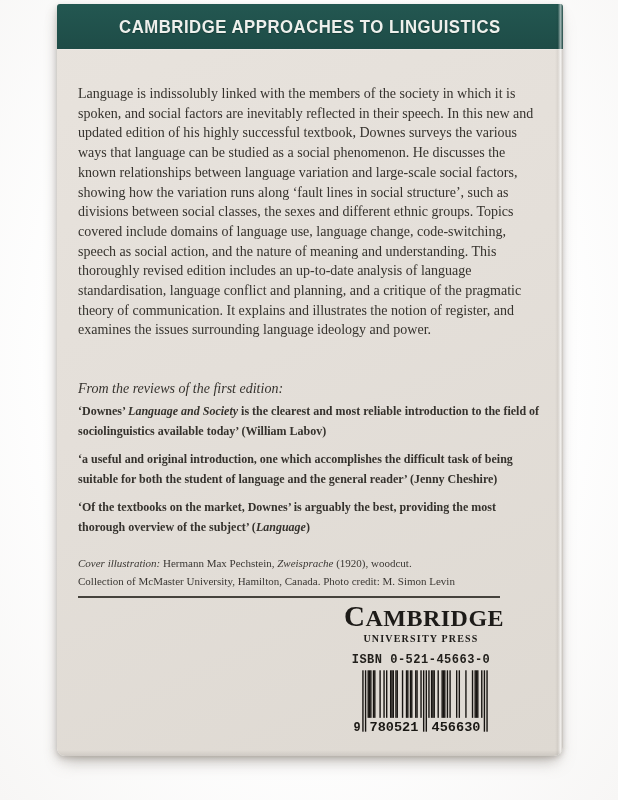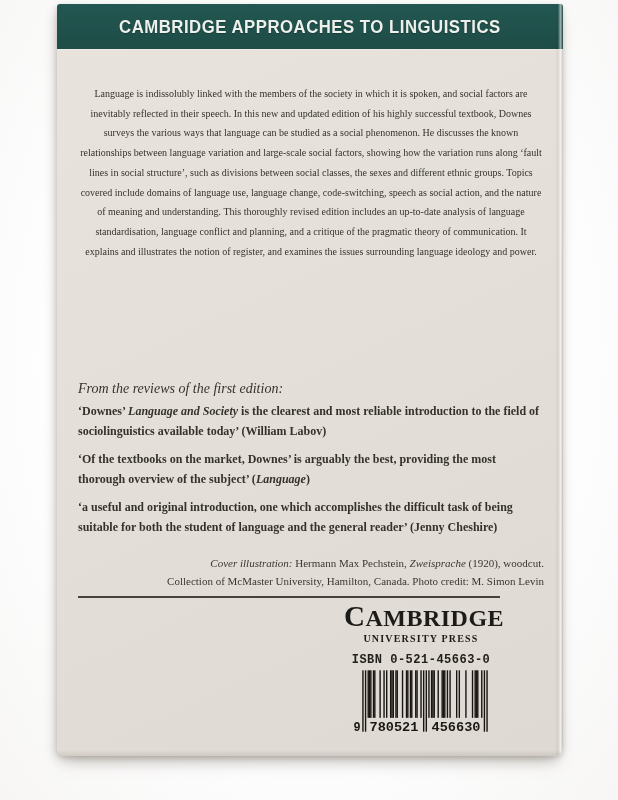--- a/index.html
+++ b/index.html
@@ -40,36 +40,36 @@
   }
   .banner-title {
     color:#eef0ec;
     font-family:"Liberation Sans", sans-serif;
     font-weight:bold; font-size:19px; letter-spacing:.6px;
     transform:scaleX(.88); white-space:nowrap;
     text-shadow:0 1px 1px rgba(0,0,0,.25);
   }
   .blurb {
     position:absolute; left:21px; top:80px; width:466px;
-    font-size:10px; line-height:19.7px; color:#35322d;
-    text-align:center;
+    font-size:14px; line-height:19.7px; color:#35322d;
+    text-align:left;
   }
   .reviews-heading {
     position:absolute; left:21px; top:377px; width:466px;
     font-style:italic; font-size:14px; color:#35322d;
   }
   .reviews {
     position:absolute; left:21px; top:398px; width:466px;
     font-size:12px; line-height:19.5px; color:#35322d;font-weight:bold;
   }
   .review { margin-bottom:9px; }
   .it { font-style:italic; }
   .credits {
     position:absolute; left:21px; top:550px; width:466px;
-    font-size:11px; line-height:18px; color:#3a3733;text-align:right;
+    font-size:11px; line-height:18px; color:#3a3733;
   }
   .rule {
     position:absolute; left:21px; top:592px; width:422px; height:2px;
     background:#45423c;
   }
   .publisher {
     position:absolute; top:601px; right:65px; width:154px;
     text-align:center; color:#1d1b18;
   }
   .pub-name1 {
@@ -100,22 +100,22 @@
     <div class="banner">
       <div class="banner-title">CAMBRIDGE APPROACHES TO LINGUISTICS</div>
     </div>
 
     <div class="blurb">Language is indissolubly linked with the members of the society in which it is spoken, and social factors are inevitably reflected in their speech. In this new and updated edition of his highly successful textbook, Downes surveys the various ways that language can be studied as a social phenomenon. He discusses the known relationships between language variation and large-scale social factors, showing how the variation runs along ‘fault lines in social structure’, such as divisions between social classes, the sexes and different ethnic groups. Topics covered include domains of language use, language change, code-switching, speech as social action, and the nature of meaning and understanding. This thoroughly revised edition includes an up-to-date analysis of language standardisation, language conflict and planning, and a critique of the pragmatic theory of communication. It explains and illustrates the notion of register, and examines the issues surrounding language ideology and power.</div>
 
     <div class="reviews-heading">From the reviews of the first edition:</div>
 
     <div class="reviews">
       <div class="review"><span>‘Downes’ </span><span class="it">Language and Society</span><span> is the clearest and most reliable introduction to the field of sociolinguistics available today’ (William Labov)</span></div>
+      <div class="review"><span>‘a useful and original introduction, one which accomplishes the difficult task of being suitable for both the student of language and the general reader’ (Jenny Cheshire)</span></div>
       <div class="review"><span>‘Of the textbooks on the market, Downes’ is arguably the best, providing the most thorough overview of the subject’ (</span><span class="it">Language</span><span>)</span></div>
-      <div class="review"><span>‘a useful and original introduction, one which accomplishes the difficult task of being suitable for both the student of language and the general reader’ (Jenny Cheshire)</span></div>
     </div>
 
     <div class="credits">
       <div><span class="it">Cover illustration:</span><span> Hermann Max Pechstein, </span><span class="it">Zweisprache</span><span> (1920), woodcut.</span></div>
       <div>Collection of McMaster University, Hamilton, Canada. Photo credit: M. Simon Levin</div>
     </div>
 
     <div class="rule"></div>
 
     <div class="publisher">

